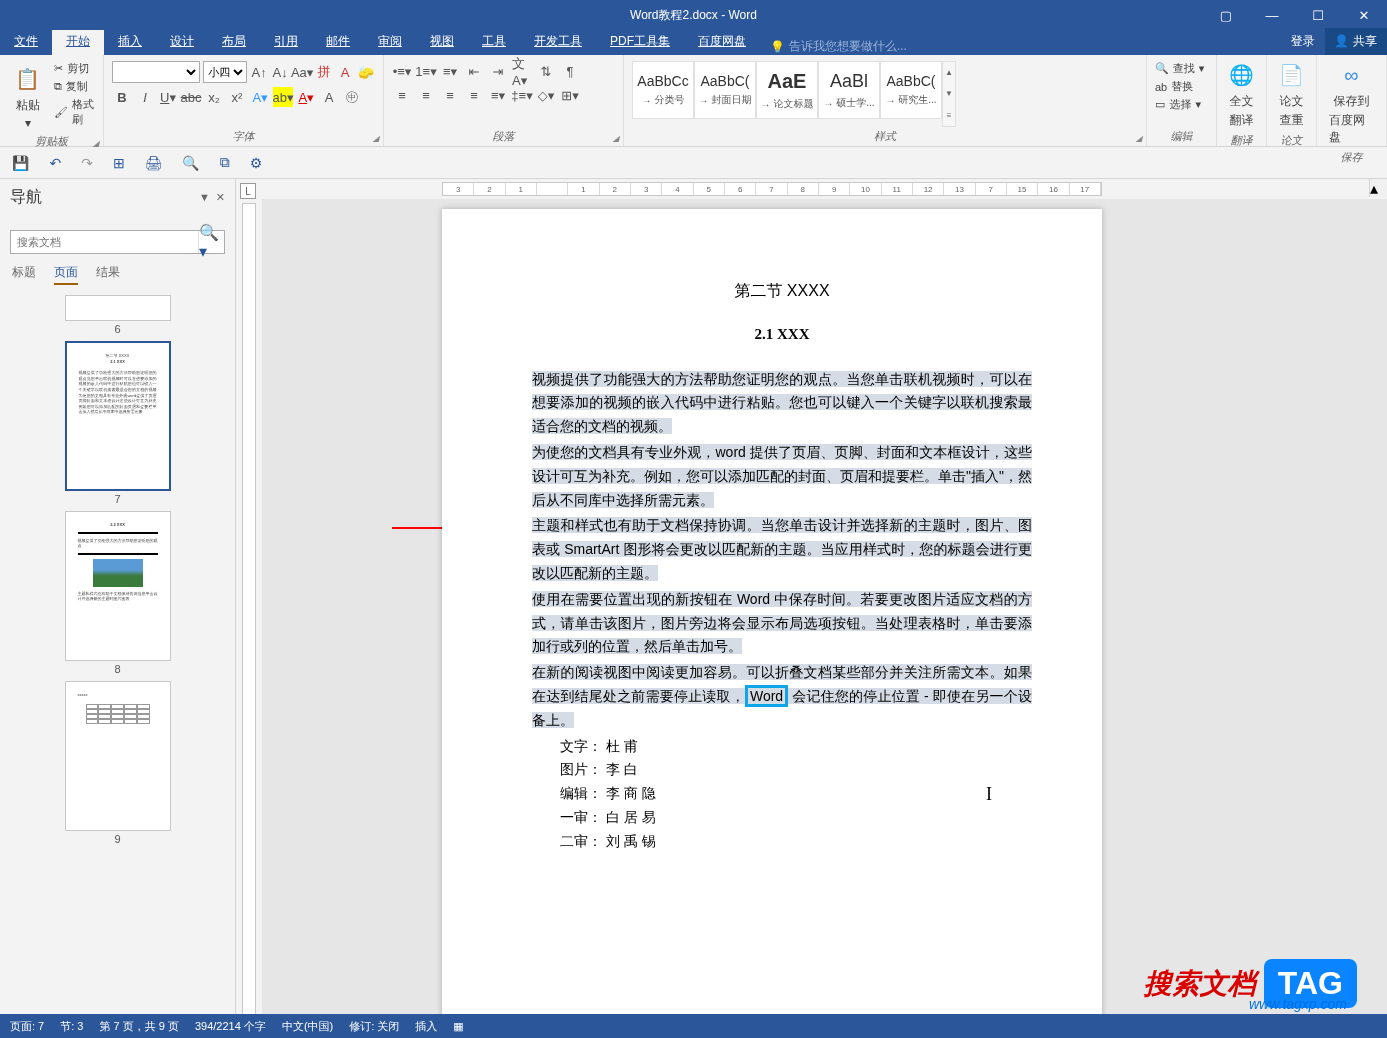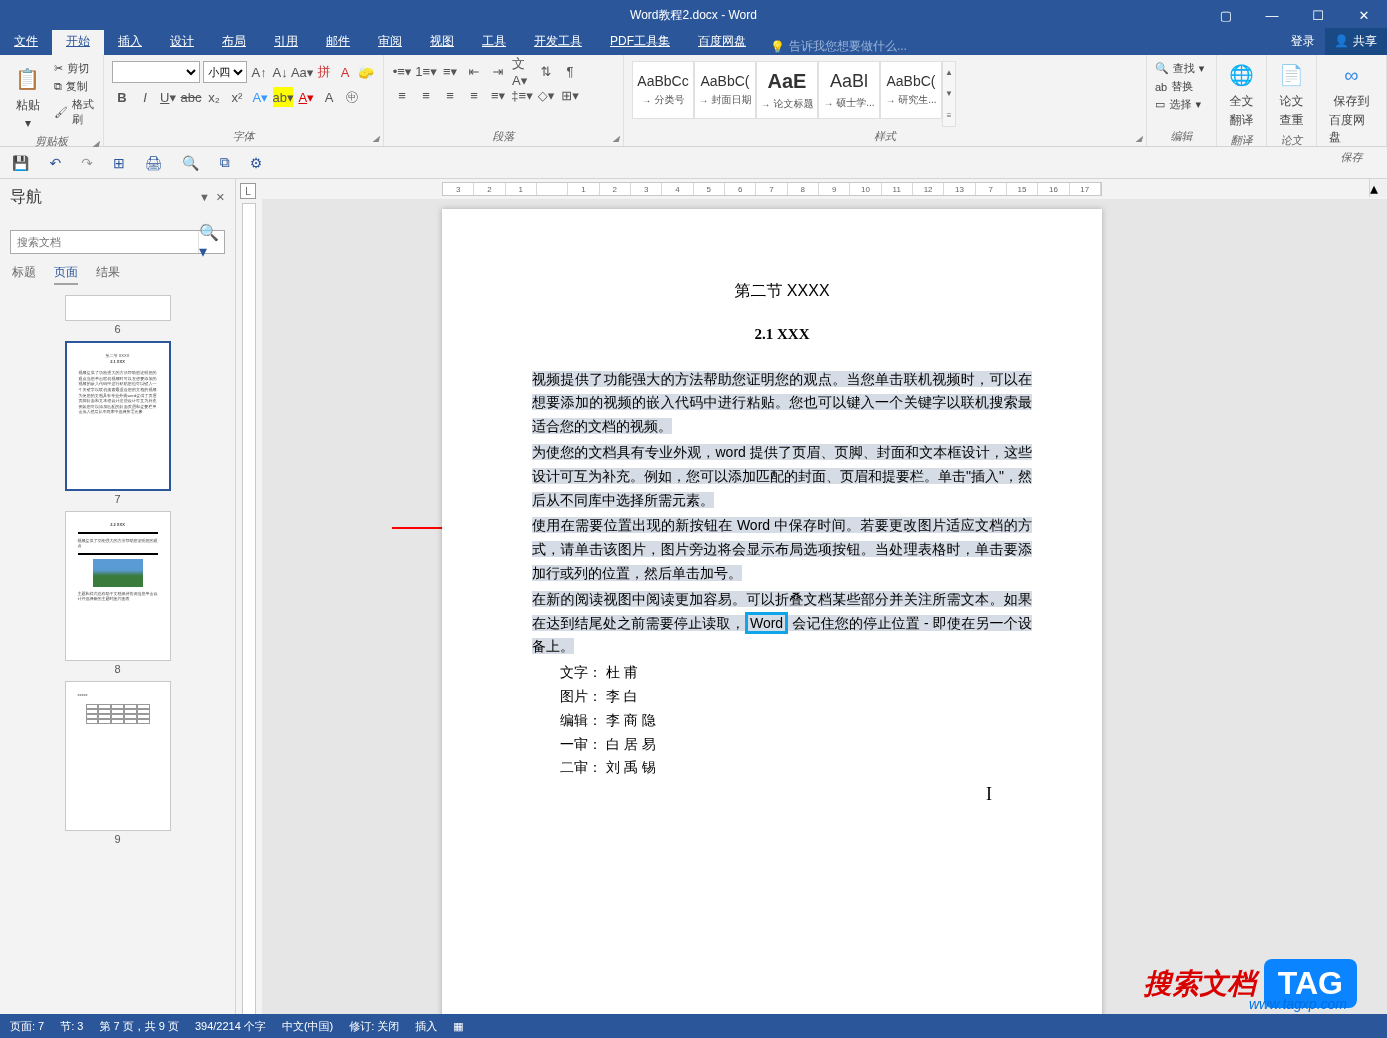--- a/index.html
+++ b/index.html
@@ -36,21 +36,21 @@
 .style-scroll div { flex:1; display:flex; align-items:center; justify-content:center; font-size:8px; color:#666; }
 .qat { background:#f3f3f3; height:32px; border-bottom:1px solid #d4d4d4; display:flex; align-items:center; gap:20px; padding-left:12px; color:#2b579a; font-size:14px; }
 .body { display:flex; height:857px; background:#e6e6e6; position:relative; }
 .navpane { width:236px; background:#f3f3f3; border-right:1px solid #d4d4d4; display:flex; flex-direction:column; padding:8px 10px; }
 .navtitle { color:#3b3b3b; font-size:16px; margin-bottom:22px; display:flex; justify-content:space-between; align-items:center; }
 .navtitle .ctl { font-size:11px; color:#666; display:flex; gap:6px; }
 .navsearch { display:flex; border:1px solid #ababab; height:24px; background:#fff; }
 .navsearch input { flex:1; border:none; padding:0 6px; font-size:11px; outline:none; }
 .navsearch .s { width:26px; display:flex; align-items:center; justify-content:center; color:#2b579a; border-left:1px solid #e0e0e0; }
 .navtabs { display:flex; gap:18px; margin:10px 0 8px 2px; font-size:12px; color:#666; }
-.navtabs .act { color:#2b579a; border-bottom:2px solid #a3a3a3; padding-bottom:2px; }
+.navtabs .act { color:#2b579a; border-bottom:2px solid #a16207; padding-bottom:2px; }
 .thumbs { flex:1; overflow:auto; display:flex; flex-direction:column; align-items:center; gap:6px; padding-top:2px; }
 .thumb { display:flex; flex-direction:column; align-items:center; gap:2px; }
 .thumb .pg { width:106px; background:#fff; border:1px solid #c8c8c8; }
 .thumb.sel .pg { border:2px solid #2b579a; }
 .thumb .num { font-size:11px; color:#555; }
 .rulerv { width:26px; background:#f3f3f3; position:relative; font-size:8px; color:#666; }
 .rulerv .tab { position:absolute; top:4px; left:4px; width:16px; height:16px; border:1px solid #999; background:#fff; display:flex; align-items:center; justify-content:center; font-size:10px; }
 .rulerv .scale { position:absolute; top:24px; left:6px; width:14px; bottom:0; background:#fff; border:1px solid #c8c8c8; }
 .docarea { flex:1; overflow:auto; position:relative; }
 .rulerh { height:20px; margin-left:0; background:#f3f3f3; font-size:8px; color:#666; display:flex; align-items:center; padding-left:180px; }
@@ -396,20 +396,21 @@
     </div>
 
     <div class="arrowline" style="left:130px;top:348px"></div>
     <div class="arrowhead" style="left:216px;top:343px"></div>
 
     <div class="page">
       <h3>第二节  XXXX</h3>
       <h4>2.1 XXX</h4>
       <div class="para"><span class="hl">视频提供了功能强大的方法帮助您证明您的观点。当您单击联机视频时，可以在想要添加的视频的嵌入代码中进行粘贴。您也可以键入一个关键字以联机搜索最适合您的文档的视频。</span></div>
       <div class="para"><span class="hl">为使您的文档具有专业外观，word 提供了页眉、页脚、封面和文本框设计，这些设计可互为补充。例如，您可以添加匹配的封面、页眉和提要栏。单击"插入"，然后从不同库中选择所需元素。</span></div>
+      <div class="para"><span class="hl">主题和样式也有助于文档保持协调。当您单击设计并选择新的主题时，图片、图表或 SmartArt 图形将会更改以匹配新的主题。当应用样式时，您的标题会进行更改以匹配新的主题。</span></div>
       <div class="para"><span class="hl">使用在需要位置出现的新按钮在 Word 中保存时间。若要更改图片适应文档的方式，请单击该图片，图片旁边将会显示布局选项按钮。当处理表格时，单击要添加行或列的位置，然后单击加号。</span></div>
       <div class="para"><span class="hl"><span>在新的阅读视图中阅读更加容易。可以折叠文档某些部分并关注所需文本。如果在达到结尾处之前需要停止读取，</span><span class="border">Word</span><span> 会记住您的停止位置 - 即使在另一个设备上。</span></span></div>
       <div class="credits">
         <div>文字：  杜     甫</div>
         <div>图片：  李     白</div>
         <div>编辑：  李  商  隐</div>
         <div>一审：  白  居  易</div>
         <div>二审：  刘  禹  锡</div>
       </div>
       <span class="cursor" style="right:110px;top:570px">I</span>

